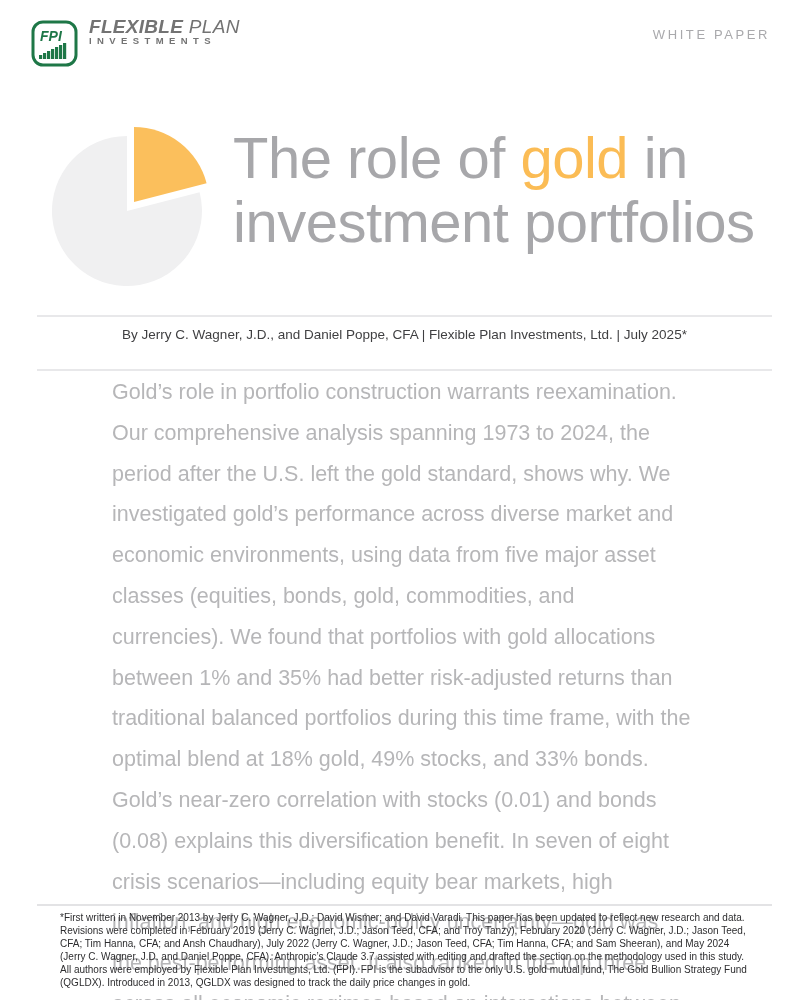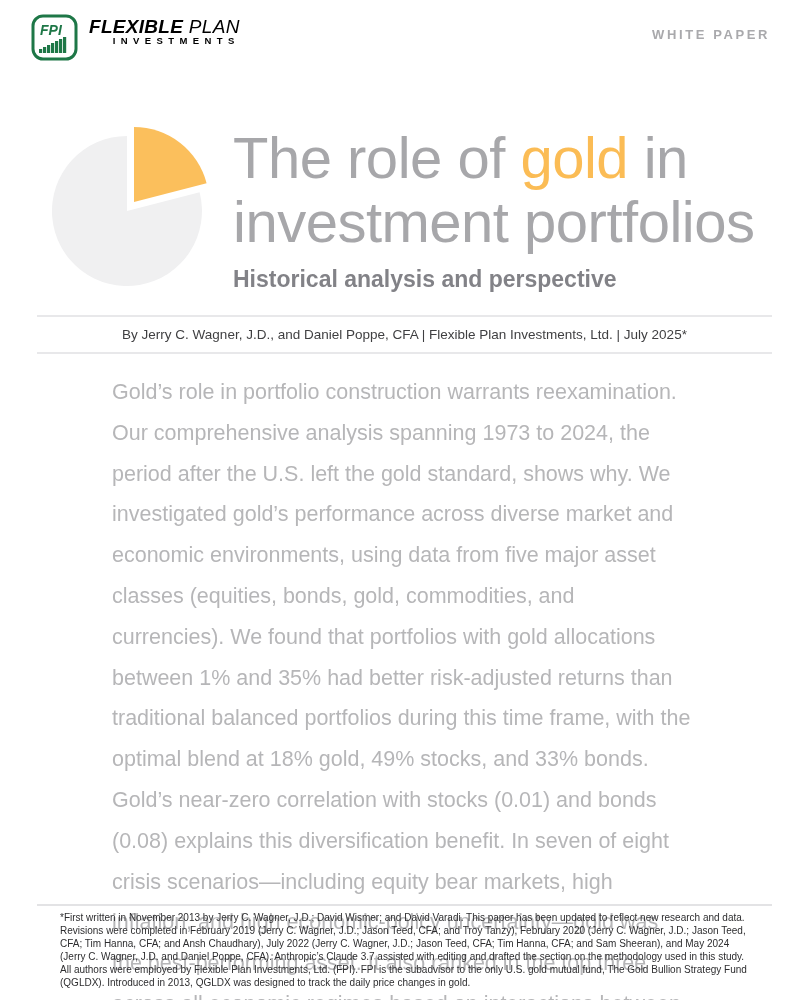--- a/index.html
+++ b/index.html
@@ -1,42 +1,42 @@
 <!DOCTYPE html>
 <html><head>
 <meta charset="utf-8">
 <style>
   * { margin: 0; padding: 0; box-sizing: border-box; }
   html, body { width: 800px; height: 1000px; background: #ffffff; overflow: hidden; }
   body { font-family: "Liberation Sans", sans-serif; position: relative; }
 
   
-  .logo-mark { position: absolute; left: 31px; top: 14px; }
+  .logo-mark { position: absolute; left: 31px; top: 20px; }
   .brand-text { position: absolute; left: 89px; top: 17px; line-height: 1; }
   .brand-line1 { font-size: 19px; font-style: italic; letter-spacing: 0.3px; white-space: nowrap; }
   .brand-primary { font-weight: bold; }
   .brand-secondary { font-weight: normal; }
   .brand-line2 { font-size: 9.5px; font-weight: bold; letter-spacing: 5.4px; white-space: nowrap; }
-  .white-paper { position: absolute; top: 27px; right: 30px; font-size: 13px; letter-spacing: 2.6px; color: #a9a9ac; font-weight: bold; }
+  .white-paper { position: absolute; top: 27px; right: 30px; font-size: 13px; letter-spacing: 2.6px; color: #a9a9ac; }
 
   
   .pie-wrap { position: absolute; left: 40px; top: 120px; width: 185px; height: 185px; }
   .title-block { position: absolute; left: 233px; top: 126px; width: 560px; }
   h1.page-title {
     font-size: 58px; font-weight: 400; line-height: 64px; letter-spacing: -0.5px;
     color: #a7a7aa;
   }
   .gold-word { color: #fbbc55; }
   .page-subtitle { margin-top: 12px; font-size: 23px; font-weight: bold; color: #828287; }
 
   
   .byline-bar {
     position: absolute; left: 37px; top: 315px; width: 735px;
     border-top: 2px solid #e8e8ea; border-bottom: 2px solid #e8e8ea;
-    padding: 8px 0 9px 0; text-align: center;
+    padding: 8px 0 26px 0; text-align: center;
   }
   .byline-text { font-size: 13.5px; color: #3f3f41; }
 
   
   .abstract {
     position: absolute; left: 112px; top: 372px; width: 580px;
     font-size: 21.5px; font-weight: 300; line-height: 40.8px; color: #b6b6b8;
   }
 
   
@@ -58,37 +58,36 @@
       <rect x="12" y="33" width="3.2" height="6"></rect>
       <rect x="16" y="31" width="3.2" height="8"></rect>
       <rect x="20" y="29" width="3.2" height="10"></rect>
       <rect x="24" y="27" width="3.2" height="12"></rect>
       <rect x="28" y="25" width="3.2" height="14"></rect>
       <rect x="32" y="23" width="3.2" height="16"></rect>
     </g>
   </svg>
 </div>
 
-<div class="brand-text" style="color:#000000;text-align:right;">
+<div class="brand-text" style="color:#737373;">
   <div class="brand-line1"><span class="brand-primary">FLEXIBLE</span><span> </span><span class="brand-secondary">PLAN</span></div>
   <div class="brand-line2">INVESTMENTS</div>
 </div>
 
 <div class="white-paper">WHITE PAPER</div>
 
 <div class="pie-wrap">
   <svg width="185" height="185" viewBox="0 0 185 185">
     <path d="M87,91 L159.6,72.3 A75,75 0 1 1 87.0,16.0 Z" fill="#f0f0f1"></path>
     <path transform="translate(7,-9)" d="M87,91 L87.0,16.0 A75,75 0 0 1 159.6,72.3 Z" fill="#fbbf5c"></path>
   </svg>
 </div>
 
 <div class="title-block">
   <h1 class="page-title"><span>The role of </span><span class="gold-word">gold</span><span> in investment portfolios</span></h1>
-  <div class="page-subtitle">Historical analysis and perspective</div>
 </div>
 
 <div class="byline-bar">
   <span class="byline-text">By Jerry C. Wagner, J.D., and Daniel Poppe, CFA  |  Flexible Plan Investments, Ltd. | July 2025*</span>
 </div>
 
 <p class="abstract">Gold’s role in portfolio construction warrants reexamination. Our comprehensive analysis spanning 1973 to 2024, the period after the U.S. left the gold standard, shows why. We investigated gold’s performance across diverse market and economic environments, using data from five major asset classes (equities, bonds, gold, commodities, and currencies). We found that portfolios with gold allocations between 1% and 35% had better risk-adjusted returns than traditional balanced portfolios during this time frame, with the optimal blend at 18% gold, 49% stocks, and 33% bonds. Gold’s near-zero correlation with stocks (0.01) and bonds (0.08) explains this diversification benefit. In seven of eight crisis scenarios—including equity bear markets, high inflation, and high economic-policy uncertainty—gold was the best-performing asset. It also ranked in the top three across all economic regimes based on interactions between GDP and inflation. These results suggest investment professionals should view gold as a strategic core allocation that could enhance portfolio resilience when conventional diversification methods fall short.</p>
 
 <div class="footnote-rule"></div>
 <p class="footnote">*First written in November 2013 by Jerry C. Wagner, J.D.; David Wismer; and David Varadi. This paper has been updated to reflect new research and data. Revisions were completed in February 2019 (Jerry C. Wagner, J.D.; Jason Teed, CFA; and Troy Tanzy), February 2020 (Jerry C. Wagner, J.D.; Jason Teed, CFA; Tim Hanna, CFA; and Ansh Chaudhary), July 2022 (Jerry C. Wagner, J.D.; Jason Teed, CFA; Tim Hanna, CFA; and Sam Sheeran), and May 2024 (Jerry C. Wagner, J.D. and Daniel Poppe, CFA). Anthropic’s Claude 3.7 assisted with editing and drafted the section on the methodology used in this study. All authors were employed by Flexible Plan Investments, Ltd. (FPI). FPI is the subadvisor to the only U.S. gold mutual fund, The Gold Bullion Strategy Fund (QGLDX). Introduced in 2013, QGLDX was designed to track the daily price changes in gold.</p>

